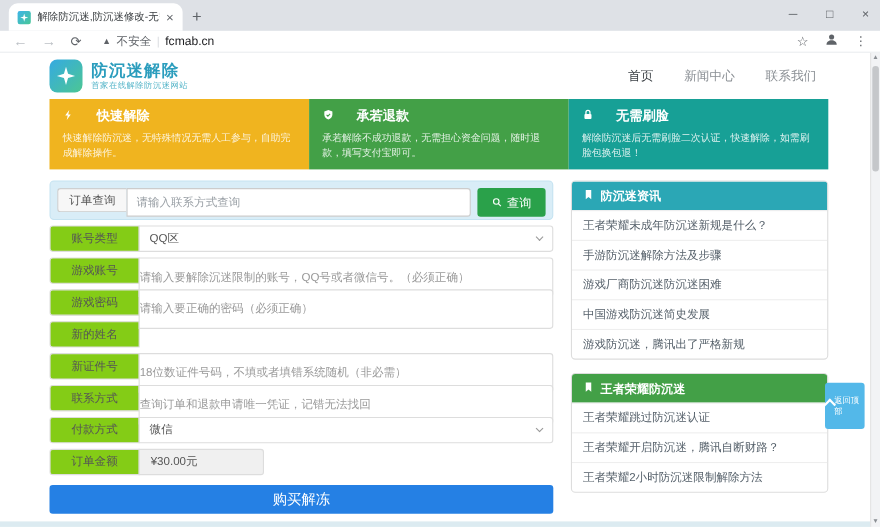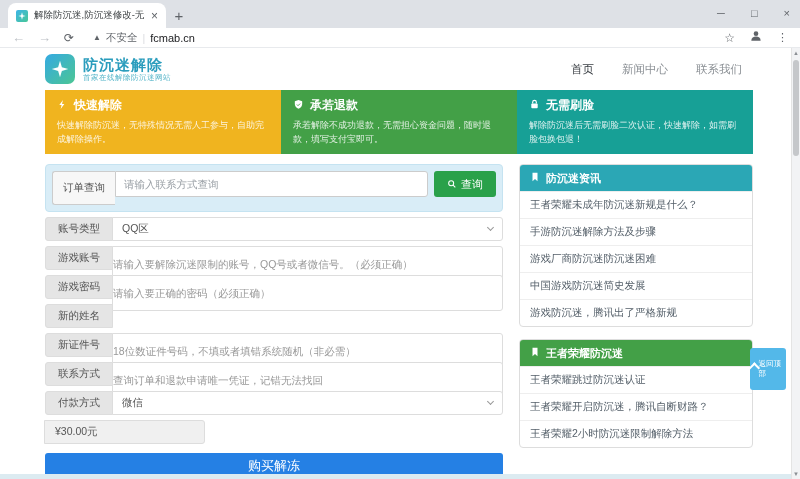--- a/index.html
+++ b/index.html
@@ -40,50 +40,50 @@
   .logo svg { width:18px; height:18px; }
   .titleblock { margin-left:8px; }
   .site-title { font-size:15px; font-weight:bold; color:#2b9dbd; letter-spacing:1px; line-height:17px; }
   .site-sub { font-size:7.5px; color:#53b4c8; letter-spacing:.5px; }
   .topnav { margin-left:auto; margin-right:58px; display:flex; gap:28px; font-size:11.5px; }
   .topnav .nav-item { color:#8a8f94; cursor:pointer; }
   .topnav .nav-item.active { color:#3a3f44; }
 
   .banners { display:flex; margin-left:45px; width:708px; height:64px; }
   .banner { flex:1; padding:7px 12px 0 12px; color:#fff; }
-  .banner-title { display:flex; align-items:center; gap:6px; font-size:12px; font-weight:bold; }
+  .banner-title { display:flex; align-items:center; gap:20px; font-size:12px; font-weight:bold; }
   .banner-title svg { width:11px; height:11px; }
   .banner-text { margin-top:4px; font-size:9px; line-height:1.6; color:rgba(255,255,255,.85); }
 
   .content { display:flex; margin:10px 0 0 45px; width:708px; gap:16px; }
   .main { width:458px; }
 
   .query-bar { background:#d9edf7; border:1px solid #c5e3f1; border-radius:4px;
-    height:48px; padding:6px; display:flex; }
+    height:36px; padding:6px; display:flex; }
   .addon { background:#f7f7f7; border:1px solid #ccc; border-right:none; border-radius:3px 0 0 3px;
     padding:0 10px; font-size:10.5px; color:#555; display:flex; align-items:center; }
   .query-input { flex:1; height:26px; border:1px solid #ccc; border-radius:0 3px 3px 0;
     font-size:10.5px; padding:0 8px; color:#555; outline:none; font-family:inherit; }
   .query-input::placeholder { color:#9aa0a6; }
   .query-btn { margin-left:6px; width:62px; height:26px; background:#2aa14a; border:none; border-radius:3px;
     color:#fff; font-size:11px; display:flex; align-items:center; justify-content:center; gap:4px; cursor:pointer; }
   .query-btn svg { width:10px; height:10px; }
 
   .form-row { display:flex; height:24px; margin-top:5px; }
-  .form-row .flabel { width:68px; flex:none; background:#e5e5e5; border:1px solid #ddd; border-radius:3px 0 0 3px;
+  .form-row .flabel { width:82px; flex:none; background:#84cc16; border:1px solid #ddd; border-radius:3px 0 0 3px;
     font-size:10.5px; color:#555; display:flex; align-items:center; justify-content:center; }
   .form-row .fwrap { flex:1; margin-left:-1px; position:relative; }
   .form-row input { width:100%; height:36px; border:1px solid #ddd; border-radius:0 3px 3px 0;
     font-size:10.5px; padding:0 0; color:#555; outline:none; font-family:inherit; }
   .form-row input::placeholder { color:#999; }
   .select-box { width:100%; height:24px; border:1px solid #ddd; border-radius:0 3px 3px 0; background:#fff;
     font-size:10.5px; color:#555; display:flex; align-items:center; padding:0 9px; cursor:pointer; }
   .chev { width:5px; height:5px; border-right:1.5px solid #999; border-bottom:1.5px solid #999;
     transform:rotate(45deg); margin-left:auto; margin-top:-3px; }
-  .amount-box { width:161px; height:24px; margin-left:-1px; background:#f0f0f0; border:1px solid #ddd;
+  .amount-box { width:114px; height:24px; margin-left:-1px; background:#f0f0f0; border:1px solid #ddd;
     border-radius:0 3px 3px 0; font-size:10.5px; color:#555; display:flex; align-items:center; padding:0 10px; }
   .buy-btn { margin-top:9px; width:100%; height:26px; background:#2580e4; border:none; border-radius:3px;
     color:#fff; font-size:13px; cursor:pointer; font-family:inherit; }
 
   aside { width:234px; }
   .section { border:1px solid #ddd; border-radius:4px; overflow:hidden; background:#fff; margin-bottom:12px; }
   .sec-header { height:26px; display:flex; align-items:center; gap:6px; padding-left:10px;
     color:#fff; font-size:11px; font-weight:bold; }
   .sec-header svg { width:10px; height:10px; }
   .sec-item { height:27px; display:flex; align-items:center; padding:0 10px; font-size:10.5px;
@@ -244,20 +244,21 @@
           <div class="form-row">
             <span class="flabel">付款方式</span>
             <span class="fwrap">
               <span class="select-box">
                 <span>微信</span>
                 <span class="chev"></span>
               </span>
             </span>
           </div>
           <div class="form-row">
+            <span class="flabel">订单金额</span>
             <span class="amount-box">¥30.00元</span>
           </div>
         </div>
       <button class="buy-btn" style="background: rgb(37, 128, 228);">购买解冻</button>
     </div>
 
     <aside id="sidebar">
         <div class="section">
           <div class="sec-header" style="background: rgb(43, 167, 181);">
             <span><svg viewBox="0 0 24 24">

